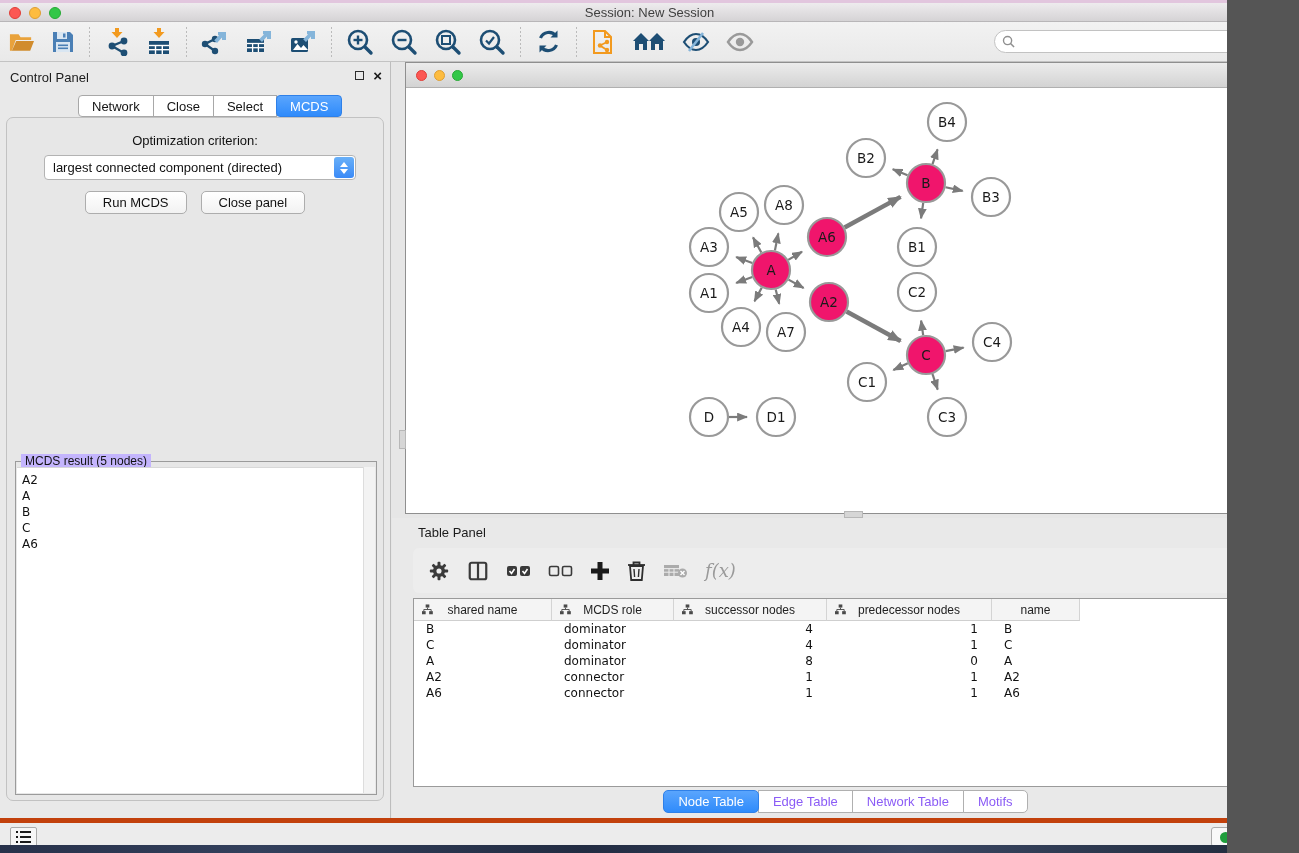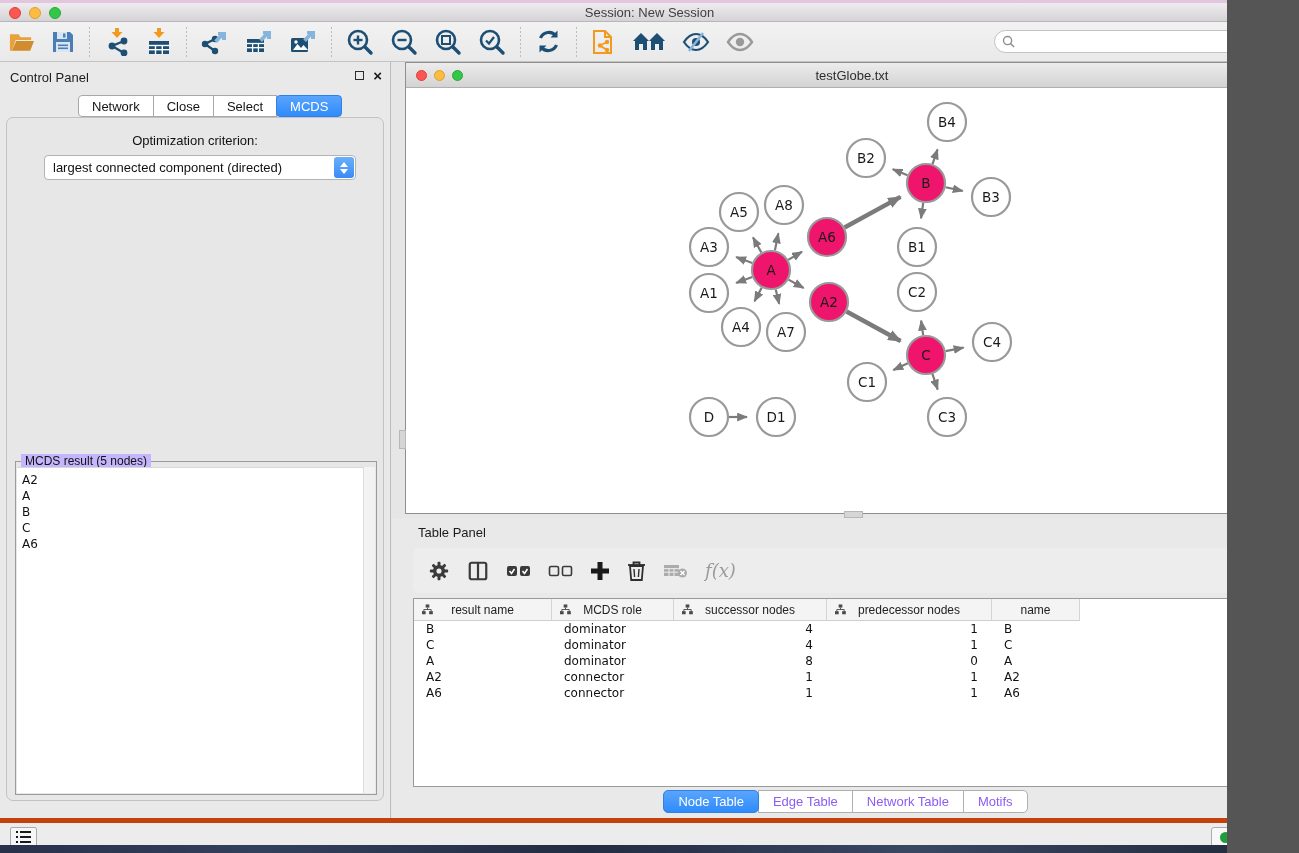--- a/index.html
+++ b/index.html
@@ -292,20 +292,24 @@
       </div>
     <div class="cp-body">
       <div class="opt-label">Optimization criterion:</div>
       <div class="criterion">
         <span>largest connected component (directed)</span>
         <span class="stepper">
             <span class="chev-up"></span>
             <span class="chev-dn"></span>
           </span>
       </div>
+      <div class="btn-row">
+        <div class="mac-btn">Run MCDS</div>
+        <div class="mac-btn">Close panel</div>
+      </div>
       <div class="result-group">
         <span class="result-title">MCDS result (5 nodes)</span>
         <div class="result-list">
             <div>A2</div>
             <div>A</div>
             <div>B</div>
             <div>C</div>
             <div>A6</div>
           </div>
         <div class="result-scroll"></div>
@@ -313,21 +317,20 @@
     </div>
   </div>
 
   <div class="net-window">
     <div class="net-titlebar">
       <div class="net-lights">
         <span class="light red"></span>
         <span class="light yellow"></span>
         <span class="light green"></span>
       </div>
-      <div class="net-title">testGlobe.txt</div>
     </div>
     <div class="net-canvas">
       <svg width="892" height="425" viewBox="0 0 892 425">
         <defs>
           <marker id="arr" viewBox="0 0 10 8" refX="9" refY="4" markerWidth="11" markerHeight="9" orient="auto" markerUnits="userSpaceOnUse">
               <path d="M0,0 L10,4 L0,8 z" fill="#7b7b7b"></path>
             </marker>
           <marker id="arrB" viewBox="0 0 10 8" refX="9" refY="4" markerWidth="14" markerHeight="11" orient="auto" markerUnits="userSpaceOnUse">
               <path d="M0,0 L10,4 L0,8 z" fill="#7b7b7b"></path>
             </marker>
@@ -519,21 +522,21 @@
       <div class="nt-header">
           <div class="nt-hcell" style="width: 138px;">
             <svg class="shared-ico" width="11" height="11" viewBox="0 0 12 12">
               <g fill="#4a4a4a">
                 <rect x="4" y="0.5" width="4" height="3.4"></rect>
                 <rect x="0" y="7.8" width="4" height="3.4"></rect>
                 <rect x="7.8" y="7.8" width="4" height="3.4"></rect>
               </g>
               <path d="M6 4v2M2 8V6h8v2" fill="none" stroke="#4a4a4a" stroke-width="1"></path>
             </svg>
-            <span>result name</span>
+            <span>shared name</span>
           </div>
           <div class="nt-hcell" style="width: 122px;">
             <svg class="shared-ico" width="11" height="11" viewBox="0 0 12 12">
               <g fill="#4a4a4a">
                 <rect x="4" y="0.5" width="4" height="3.4"></rect>
                 <rect x="0" y="7.8" width="4" height="3.4"></rect>
                 <rect x="7.8" y="7.8" width="4" height="3.4"></rect>
               </g>
               <path d="M6 4v2M2 8V6h8v2" fill="none" stroke="#4a4a4a" stroke-width="1"></path>
             </svg>

